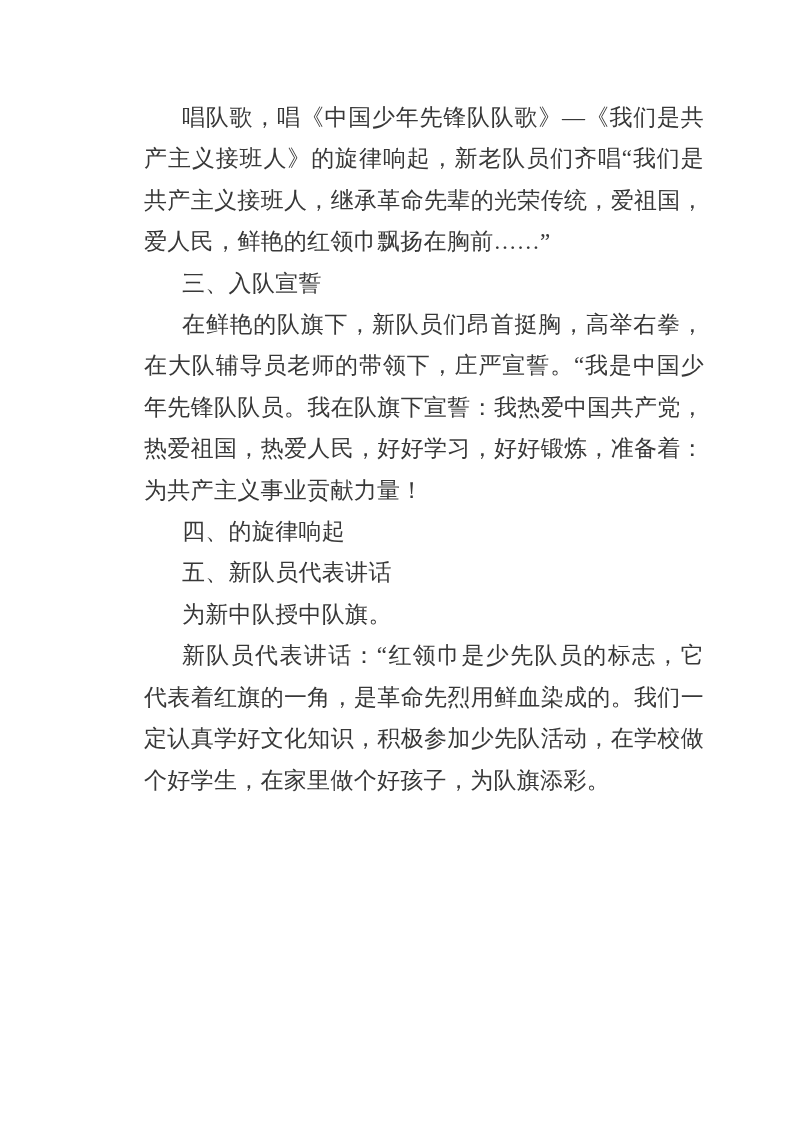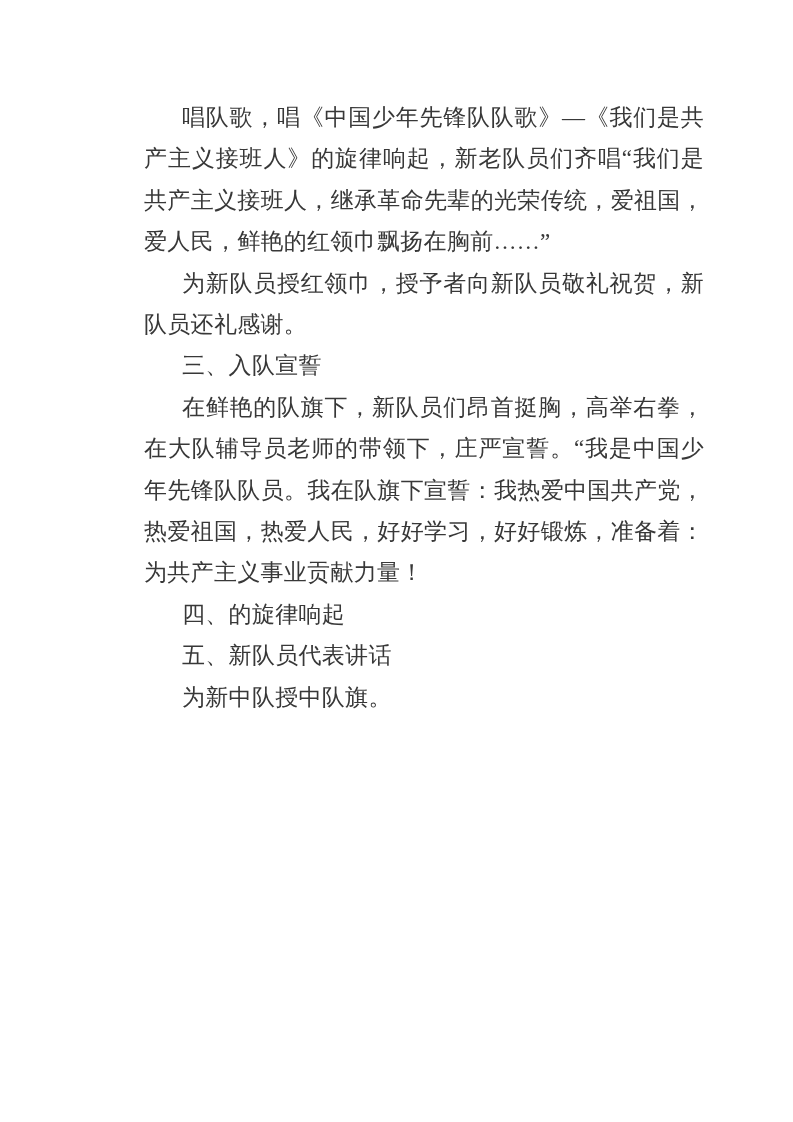--- a/index.html
+++ b/index.html
@@ -34,20 +34,20 @@
     text-indent: 38px;
     word-break: break-all;
   }
 </style>
 </head>
 <body>
 
 <div class="page">
   <div class="content">
     <p class="para">唱队歌，唱《中国少年先锋队队歌》—《我们是共产主义接班人》的旋律响起，新老队员们齐唱“我们是共产主义接班人，继承革命先辈的光荣传统，爱祖国，爱人民，鲜艳的红领巾飘扬在胸前……”</p>
-    <p class="para">为新队员授红领巾，授予者向新队员敬礼祝贺，新队员还礼感谢。</p>
     <p class="para">三、入队宣誓</p>
     <p class="para">在鲜艳的队旗下，新队员们昂首挺胸，高举右拳，在大队辅导员老师的带领下，庄严宣誓。“我是中国少年先锋队队员。我在队旗下宣誓：我热爱中国共产党，热爱祖国，热爱人民，好好学习，好好锻炼，准备着：为共产主义事业贡献力量！</p>
     <p class="para">四、的旋律响起</p>
     <p class="para">五、新队员代表讲话</p>
     <p class="para">为新中队授中队旗。</p>
+    <p class="para">新队员代表讲话：“红领巾是少先队员的标志，它代表着红旗的一角，是革命先烈用鲜血染成的。我们一定认真学好文化知识，积极参加少先队活动，在学校做个好学生，在家里做个好孩子，为队旗添彩。</p>
   </div>
 </div>
 
 </body></html>

